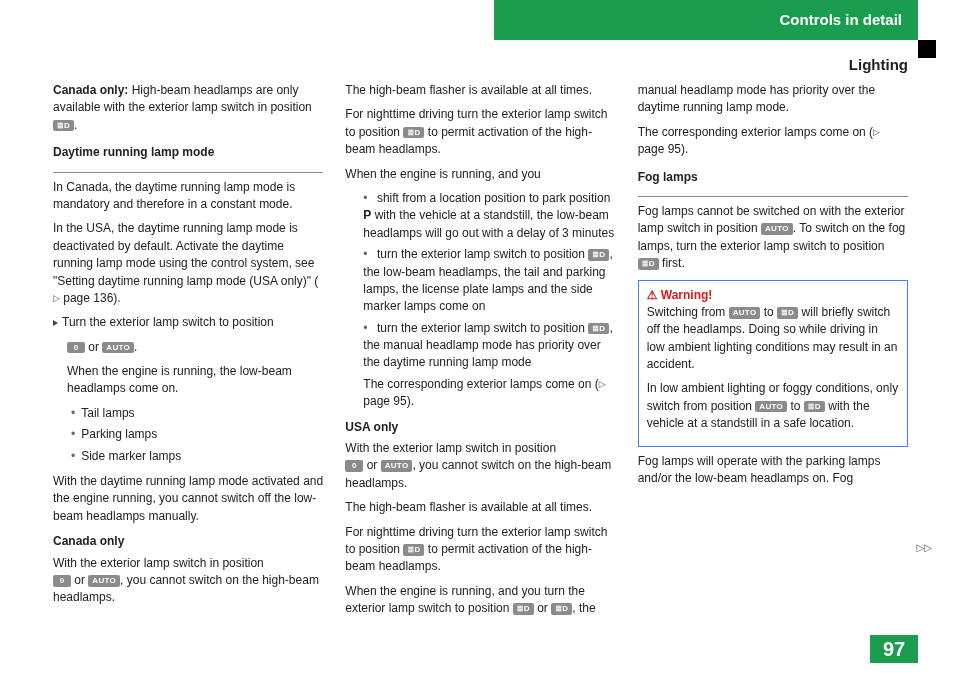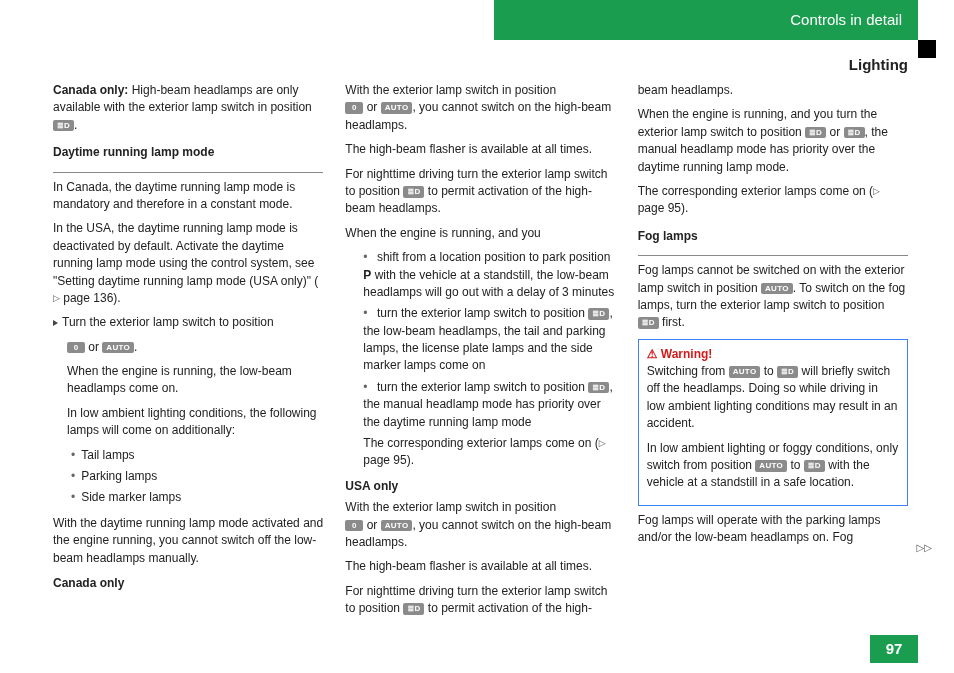--- a/index.html
+++ b/index.html
@@ -16,21 +16,21 @@
     overflow: hidden;
   }
   .header-bar {
     position: absolute;
     top: 0;
     right: 36px;
     width: 424px;
     height: 40px;
     background: #1a9d4f;
     color: #fff;
-    font-weight: normal;
+    font-weight: bold;
     font-size: 15px;
     display: flex;
     align-items: center;
     justify-content: flex-end;
     padding-right: 16px;
     box-sizing: border-box;
   }
   .side-tab {
     position: absolute;
     top: 40px;
@@ -48,21 +48,21 @@
   }
   .page-number {
     position: absolute;
     bottom: 10px;
     right: 36px;
     width: 48px;
     height: 28px;
     background: #1a9d4f;
     color: #fff;
     font-weight: bold;
-    font-size: 15px;
+    font-size: 20px;
     display: flex;
     align-items: center;
     justify-content: center;
   }
   .page-arrow {
     position: absolute;
     bottom: 118px;
     right: 22px;
     font-size: 10px;
     color: #555;
@@ -175,21 +175,20 @@
   <div class="avoid-break">
   <p>
     <span class="tri"></span><span>Turn the exterior lamp switch to position </span>
   </p>
   <p class="indent">
     <span class="badge">0</span>
     <span> or </span>
     <span class="badge">AUTO</span><span>.</span>
   </p>
   <p class="indent">When the engine is running, the low-beam headlamps come on.</p>
-  <p class="indent">In low ambient lighting conditions, the following lamps will come on additionally:</p>
   <ul class="dash">
     <li>Tail lamps</li>
     <li>Parking lamps</li>
     <li>Side marker lamps</li>
   </ul>
   </div>
   <p>With the daytime running lamp mode activated and the engine running, you cannot switch off the low-beam headlamps manually.</p>
 
   <div class="sub-h">Canada only</div>
   <p>

